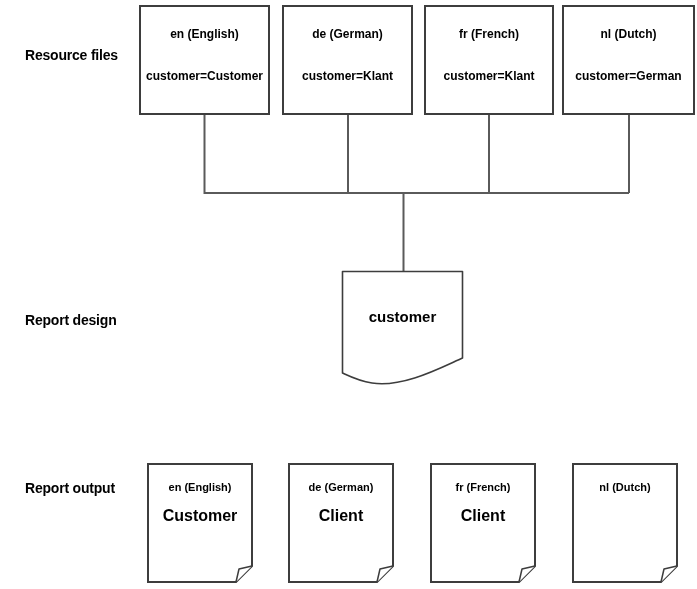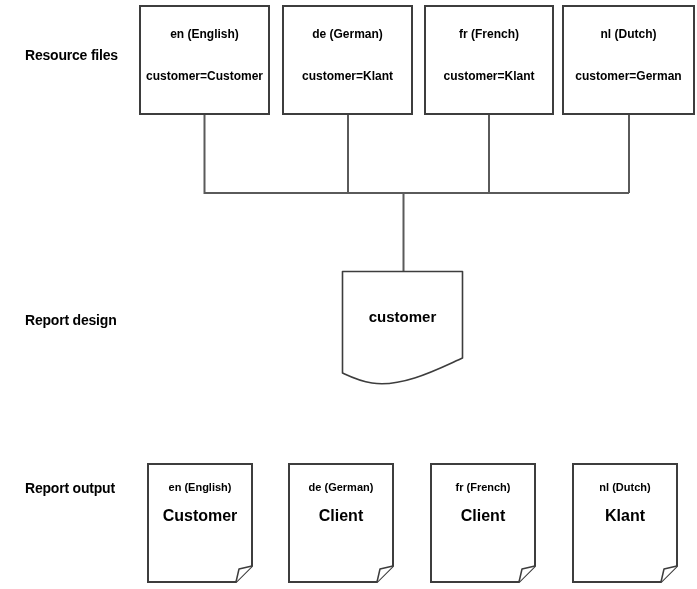--- a/index.html
+++ b/index.html
@@ -174,16 +174,15 @@
     </svg>
     <div class="out-locale">fr (French)</div>
     <div class="out-word">Client</div>
   </div>
   <div class="out-page op4">
     <svg width="106" height="120" viewBox="0 0 106 120">
       <path d="M1 1 H105 V103 L89 119 H1 Z" fill="#ffffff" stroke="#3d3d3d" stroke-width="2"></path>
       <path d="M89 119 L92 106 L105 103" fill="#ffffff" stroke="#3d3d3d" stroke-width="1.5" stroke-linejoin="round"></path>
     </svg>
     <div class="out-locale">nl (Dutch)</div>
-    <div class="out-word">Klant</div>
   </div>
 
 </div>
 
 </body></html>

